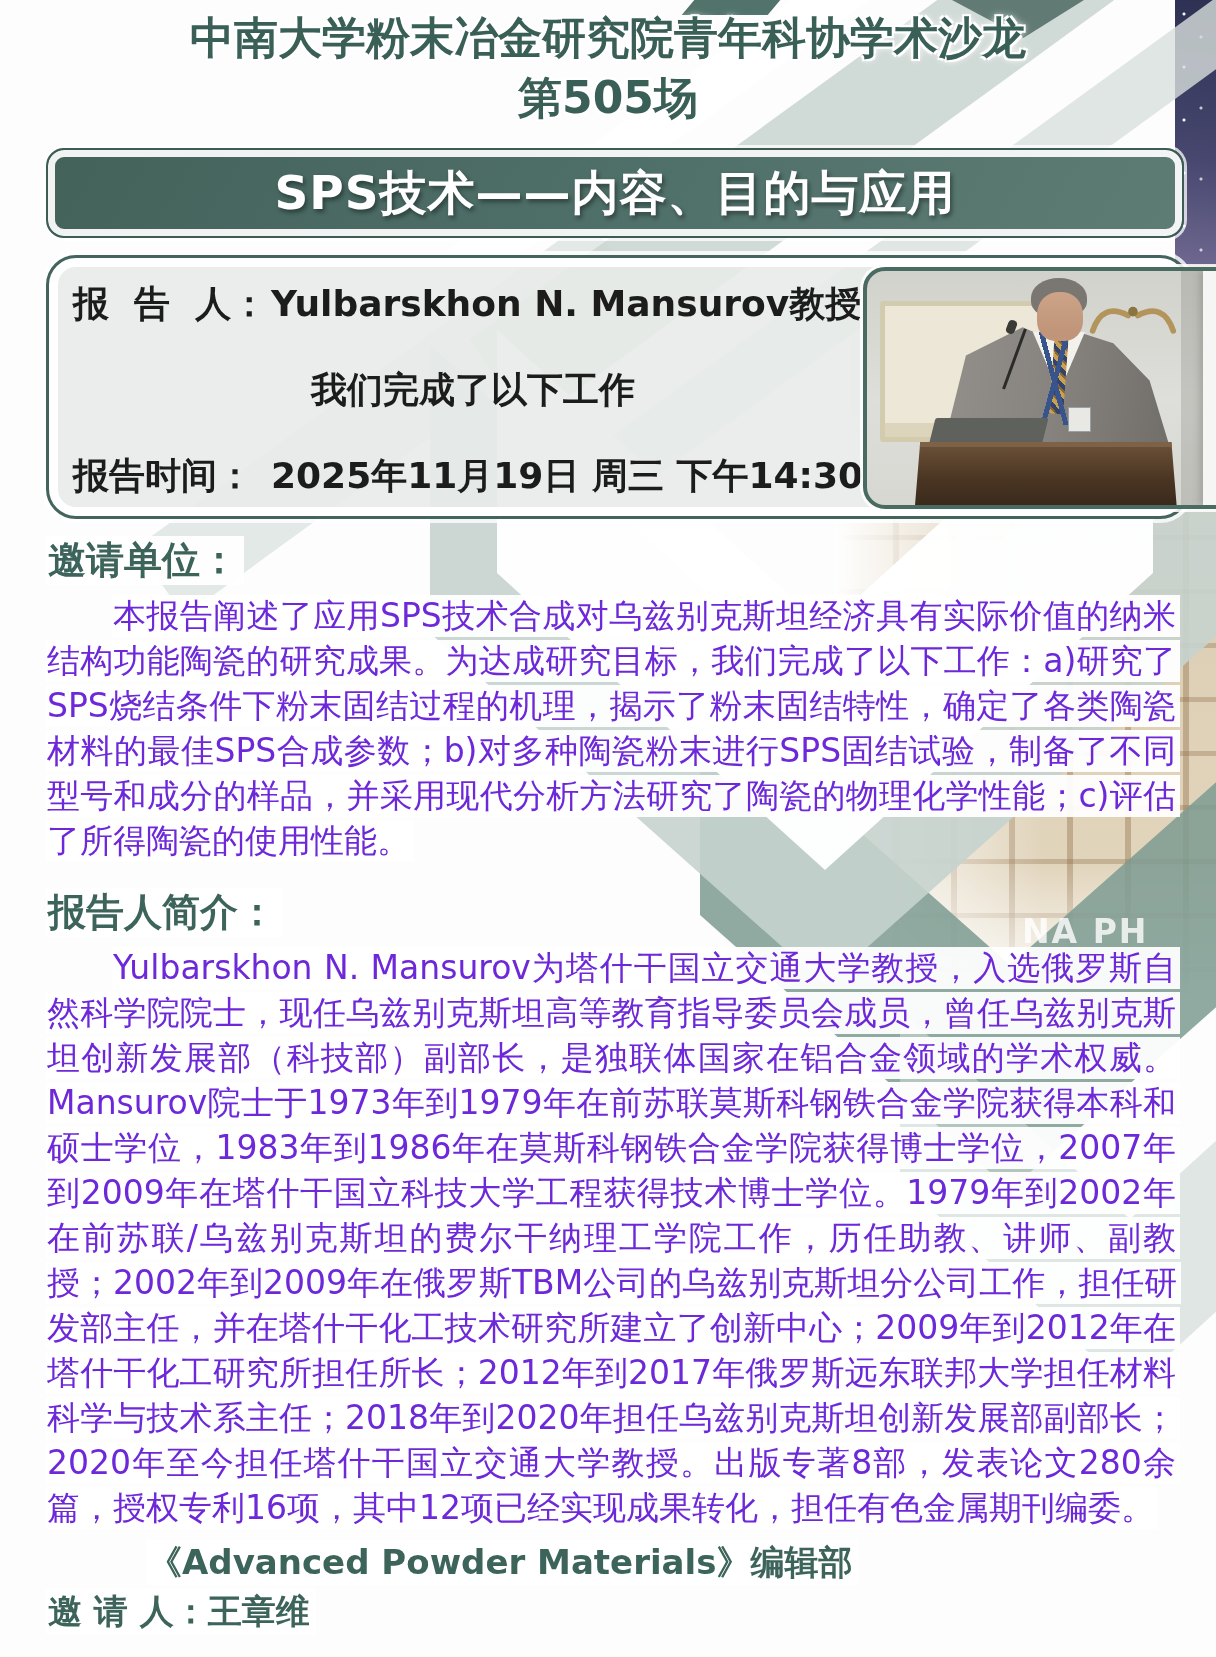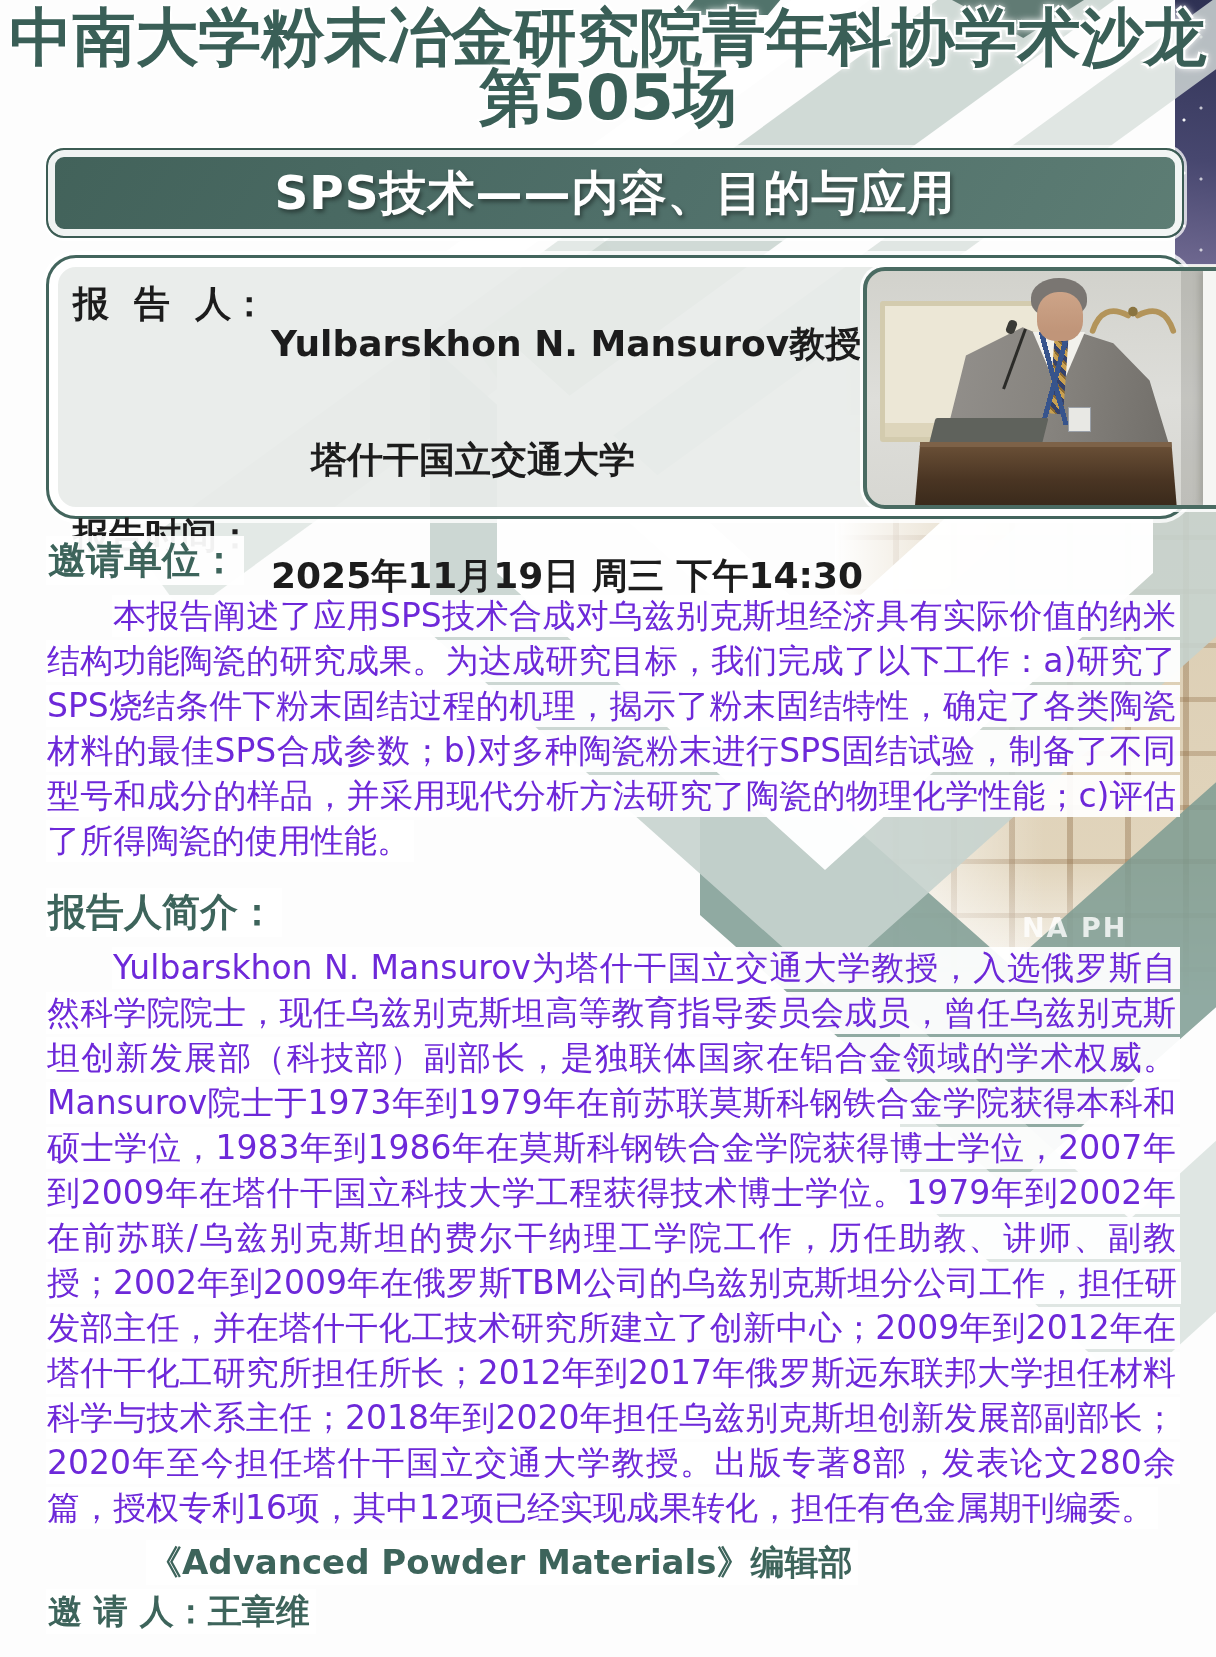--- a/index.html
+++ b/index.html
@@ -54,29 +54,29 @@
   .stripe{position:absolute; transform:rotate(-36deg); transform-origin:left center;}
   .stripe1{left:500px; top:330px; width:950px; height:104px; background:#c8d4cf; opacity:.85;}
   .stripe2{left:600px; top:452px; width:900px; height:58px;  background:#d8e0dc; opacity:.8;}
   .stripe3{left:455px; top:250px; width:900px; height:46px;  background:#ffffff; opacity:.9;}
   .stripe4{left:160px; top:540px; width:560px; height:84px;  background:#cdd8d3; opacity:.55;}
   .wedge1{position:absolute; left:688px; top:0; width:86px; height:15px; background:#51736b; transform:skewX(-40deg);}
   .wedge2{position:absolute; left:952px; top:0; width:132px; height:38px; background:#4e6a63; opacity:.85;
           clip-path:polygon(0 0,100% 0,54% 100%);}
   .watermark{
     position:absolute; left:1022px; top:912px; z-index:1;
-    font-size:27px; font-weight:bold; letter-spacing:2px;
+    font-size:33px; font-weight:bold; letter-spacing:2px;
     color:rgba(255,255,255,.8);
   }
 
   
   .content{position:relative; z-index:2;}
   .title{
     padding-top:8px; text-align:center;
-    font-size:63px; line-height:60px; font-weight:bold;
+    font-size:44px; line-height:60px; font-weight:bold;
     color:#3a5f57;
     text-shadow:0 0 6px #fff,0 0 10px #fff,2px 2px 0 #fff,-2px -2px 0 #fff,2px -2px 0 #fff,-2px 2px 0 #fff;
   }
   .topic-box{
     margin:20px 32px 0 46px; height:86px;
     border:2px solid #3c5c54; border-radius:18px;
     background:linear-gradient(120deg,#42625a 0%,#50706a 55%,#5d7d74 100%);
     box-shadow:inset 0 0 0 7px rgba(255,255,255,.92), 0 0 0 3px rgba(255,255,255,.75);
     display:flex; align-items:center; justify-content:center;
   }
@@ -87,21 +87,21 @@
   .info-box{
     margin:17px 26px 0 46px; height:264px; box-sizing:border-box;
     border:3px solid #43655d; border-radius:30px;
     background:rgba(232,235,233,.9);
     box-shadow:inset 0 0 0 9px #ffffff, 0 0 0 4px rgba(255,255,255,.8);
     display:flex; align-items:stretch;
   }
   .info-left{flex:1; padding:20px 0 14px 24px; display:flex; flex-direction:column; justify-content:space-between;gap:24px;}
   .info-row{display:flex; font-size:36px; font-weight:600; color:#1c1c1c; line-height:52px;}
   .info-label{flex:none; width:198px; white-space:pre;}
-  .info-value{flex:1; white-space:pre;margin-top:40px;}
+  .info-value{flex:1; white-space:pre;}
   .info-value.indented{padding-left:40px;}
 
   
   .photo{
     flex:none; width:436px; height:234px; margin:9px 10px 9px 0;
     border:4px solid #4a6b62; border-radius:22px;
     position:relative; overflow:hidden;
     background:linear-gradient(180deg,#d2d2cc 0%,#dededa 55%,#d7d7d2 100%);
     box-shadow:0 0 0 3px rgba(255,255,255,.85);
   }
@@ -193,21 +193,21 @@
 
     
     <div class="info-box">
       <div class="info-left">
         <div class="info-row">
           <span class="info-label">报  告  人：</span>
           <span class="info-value">Yulbarskhon N. Mansurov教授</span>
         </div>
         <div class="info-row">
           <span class="info-label"></span>
-          <span class="info-value indented">塔什干国立交通大学</span>
+          <span class="info-value indented">我们完成了以下工作</span>
         </div>
         <div class="info-row">
           <span class="info-label">报告时间：</span>
           <span class="info-value">2025年11月19日 周三 下午14:30</span>
         </div>
       </div>
 
       <div class="photo">
         <div class="ph ph-window"></div>
         <div class="ph ph-lamp">

